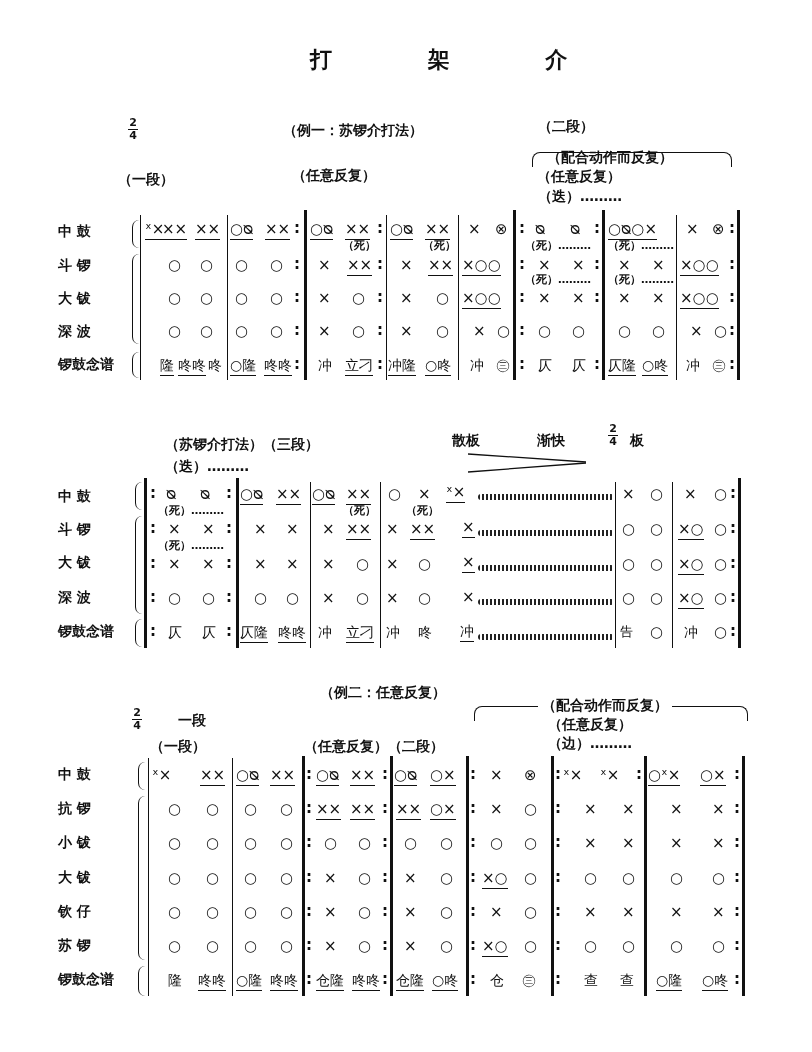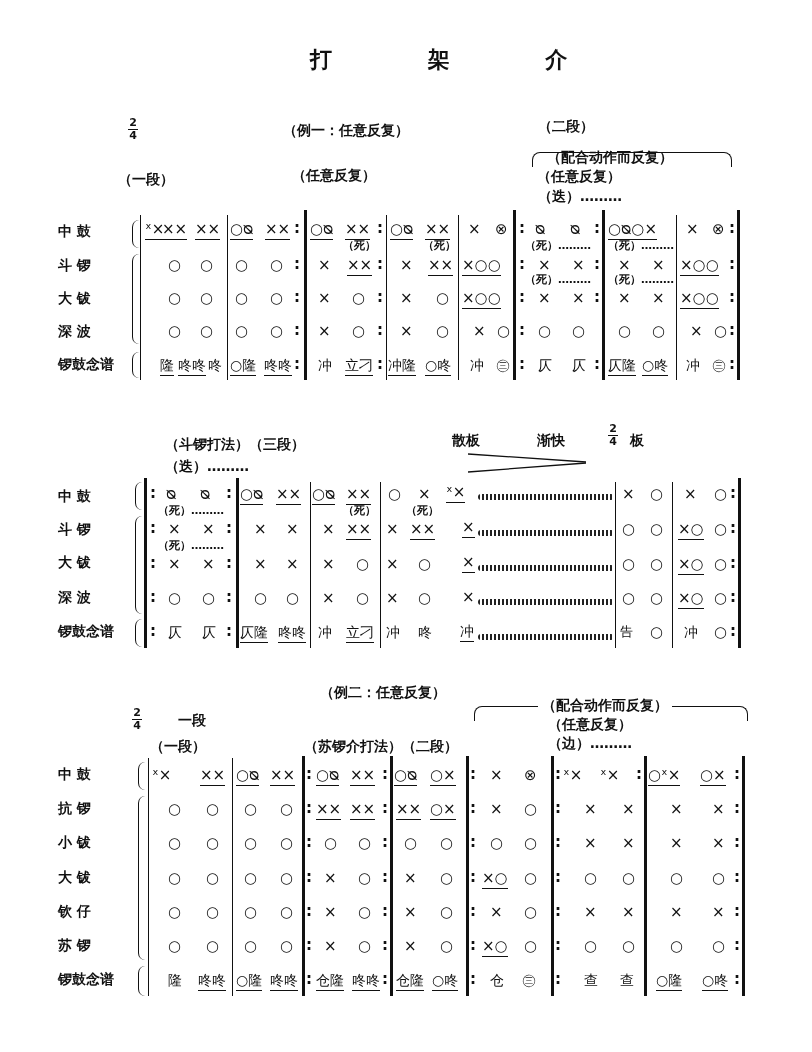--- a/index.html
+++ b/index.html
@@ -31,21 +31,21 @@
 </head>
 <body>
 
 <div class="abs title" style="left:310px; top:45px;">打 架 介</div>
 
 <div class="abs timesig" style="left:128px; top:118px;">
   <span>2</span>
   <span class="bar"></span>
   <span>4</span>
 </div>
-<div class="abs ann" style="left:283px; top:122px;">（例一：任意反复）</div>
+<div class="abs ann" style="left:283px; top:122px;">（例一：苏锣介打法）</div>
 <div class="abs ann" style="left:538px; top:118px;">（二段）</div>
 <div class="abs ann" style="left:547px; top:149px;">（配合动作而反复）</div>
 <div class="bracket" style="left:532px; top:152px; width:198px;"></div>
 <div class="abs ann" style="left:118px; top:171px;">（一段）</div>
 <div class="abs ann" style="left:292px; top:167px;">（任意反复）</div>
 <div class="abs ann" style="left:537px; top:168px;">（任意反复）</div>
 <div class="abs ann" style="left:538px; top:188px;">（迭）………</div>
 
 <div class="abs label" style="left:58px; top:223px;">中 鼓</div>
 <div class="abs label" style="left:58px; top:257px;">斗 锣</div>
@@ -174,21 +174,21 @@
 <div class="abs rep" style="left:519px; top:355px;">:</div>
 <div class="abs cell" style="left:538px; top:356px; font-size:14px;">仄</div>
 <div class="abs cell" style="left:572px; top:356px; font-size:14px;">仄</div>
 <div class="abs rep" style="left:594px; top:355px;">:</div>
 <div class="abs cell u" style="left:608px; top:356px; font-size:14px;">仄隆</div>
 <div class="abs cell u" style="left:642px; top:356px; font-size:14px;">○咚</div>
 <div class="abs cell" style="left:686px; top:356px; font-size:14px;">冲</div>
 <div class="abs cell" style="left:712px; top:356px; font-size:14px;">㊂</div>
 <div class="abs rep" style="left:729px; top:355px;">:</div>
 
-<div class="abs ann" style="left:165px; top:436px;">（斗锣打法）（三段）</div>
+<div class="abs ann" style="left:165px; top:436px;">（苏锣介打法）（三段）</div>
 <div class="abs ann" style="left:165px; top:458px;">（迭）………</div>
 <div class="abs ann" style="left:452px; top:432px;">散板</div>
 <div class="abs ann" style="left:537px; top:432px;">渐快</div>
 <div class="abs timesig" style="left:608px; top:424px;">
   <span>2</span>
   <span class="bar"></span>
   <span>4</span>
 </div>
 <div class="abs ann" style="left:630px; top:432px;">板</div>
 <svg class="hairpin" style="left:468px; top:452px;" width="120" height="22">
@@ -310,21 +310,21 @@
 <div class="abs rep" style="left:730px; top:622px;">:</div>
 
 <div class="abs ann" style="left:320px; top:684px;">（例二：任意反复）</div>
 <div class="abs timesig" style="left:132px; top:708px;">
   <span>2</span>
   <span class="bar"></span>
   <span>4</span>
 </div>
 <div class="abs ann" style="left:178px; top:712px;">一段</div>
 <div class="abs ann" style="left:150px; top:738px;">（一段）</div>
-<div class="abs ann" style="left:304px; top:738px;">（苏锣介打法）（二段）</div>
+<div class="abs ann" style="left:304px; top:738px;">（任意反复）（二段）</div>
 <div class="bracket" style="left:474px; top:706px; width:272px;"></div>
 <div class="abs ann" style="left:538px; top:697px; background:#fff; padding:0 4px;">（配合动作而反复）</div>
 <div class="abs ann" style="left:548px; top:716px;">（任意反复）</div>
 <div class="abs ann" style="left:548px; top:735px;">（边）………</div>
 
 <div class="abs label" style="left:58px; top:766px;">中 鼓</div>
 <div class="abs label" style="left:58px; top:800px;">抗 锣</div>
 <div class="abs label" style="left:58px; top:834px;">小 钹</div>
 <div class="abs label" style="left:58px; top:869px;">大 钹</div>
 <div class="abs label" style="left:58px; top:903px;">钦 仔</div>

